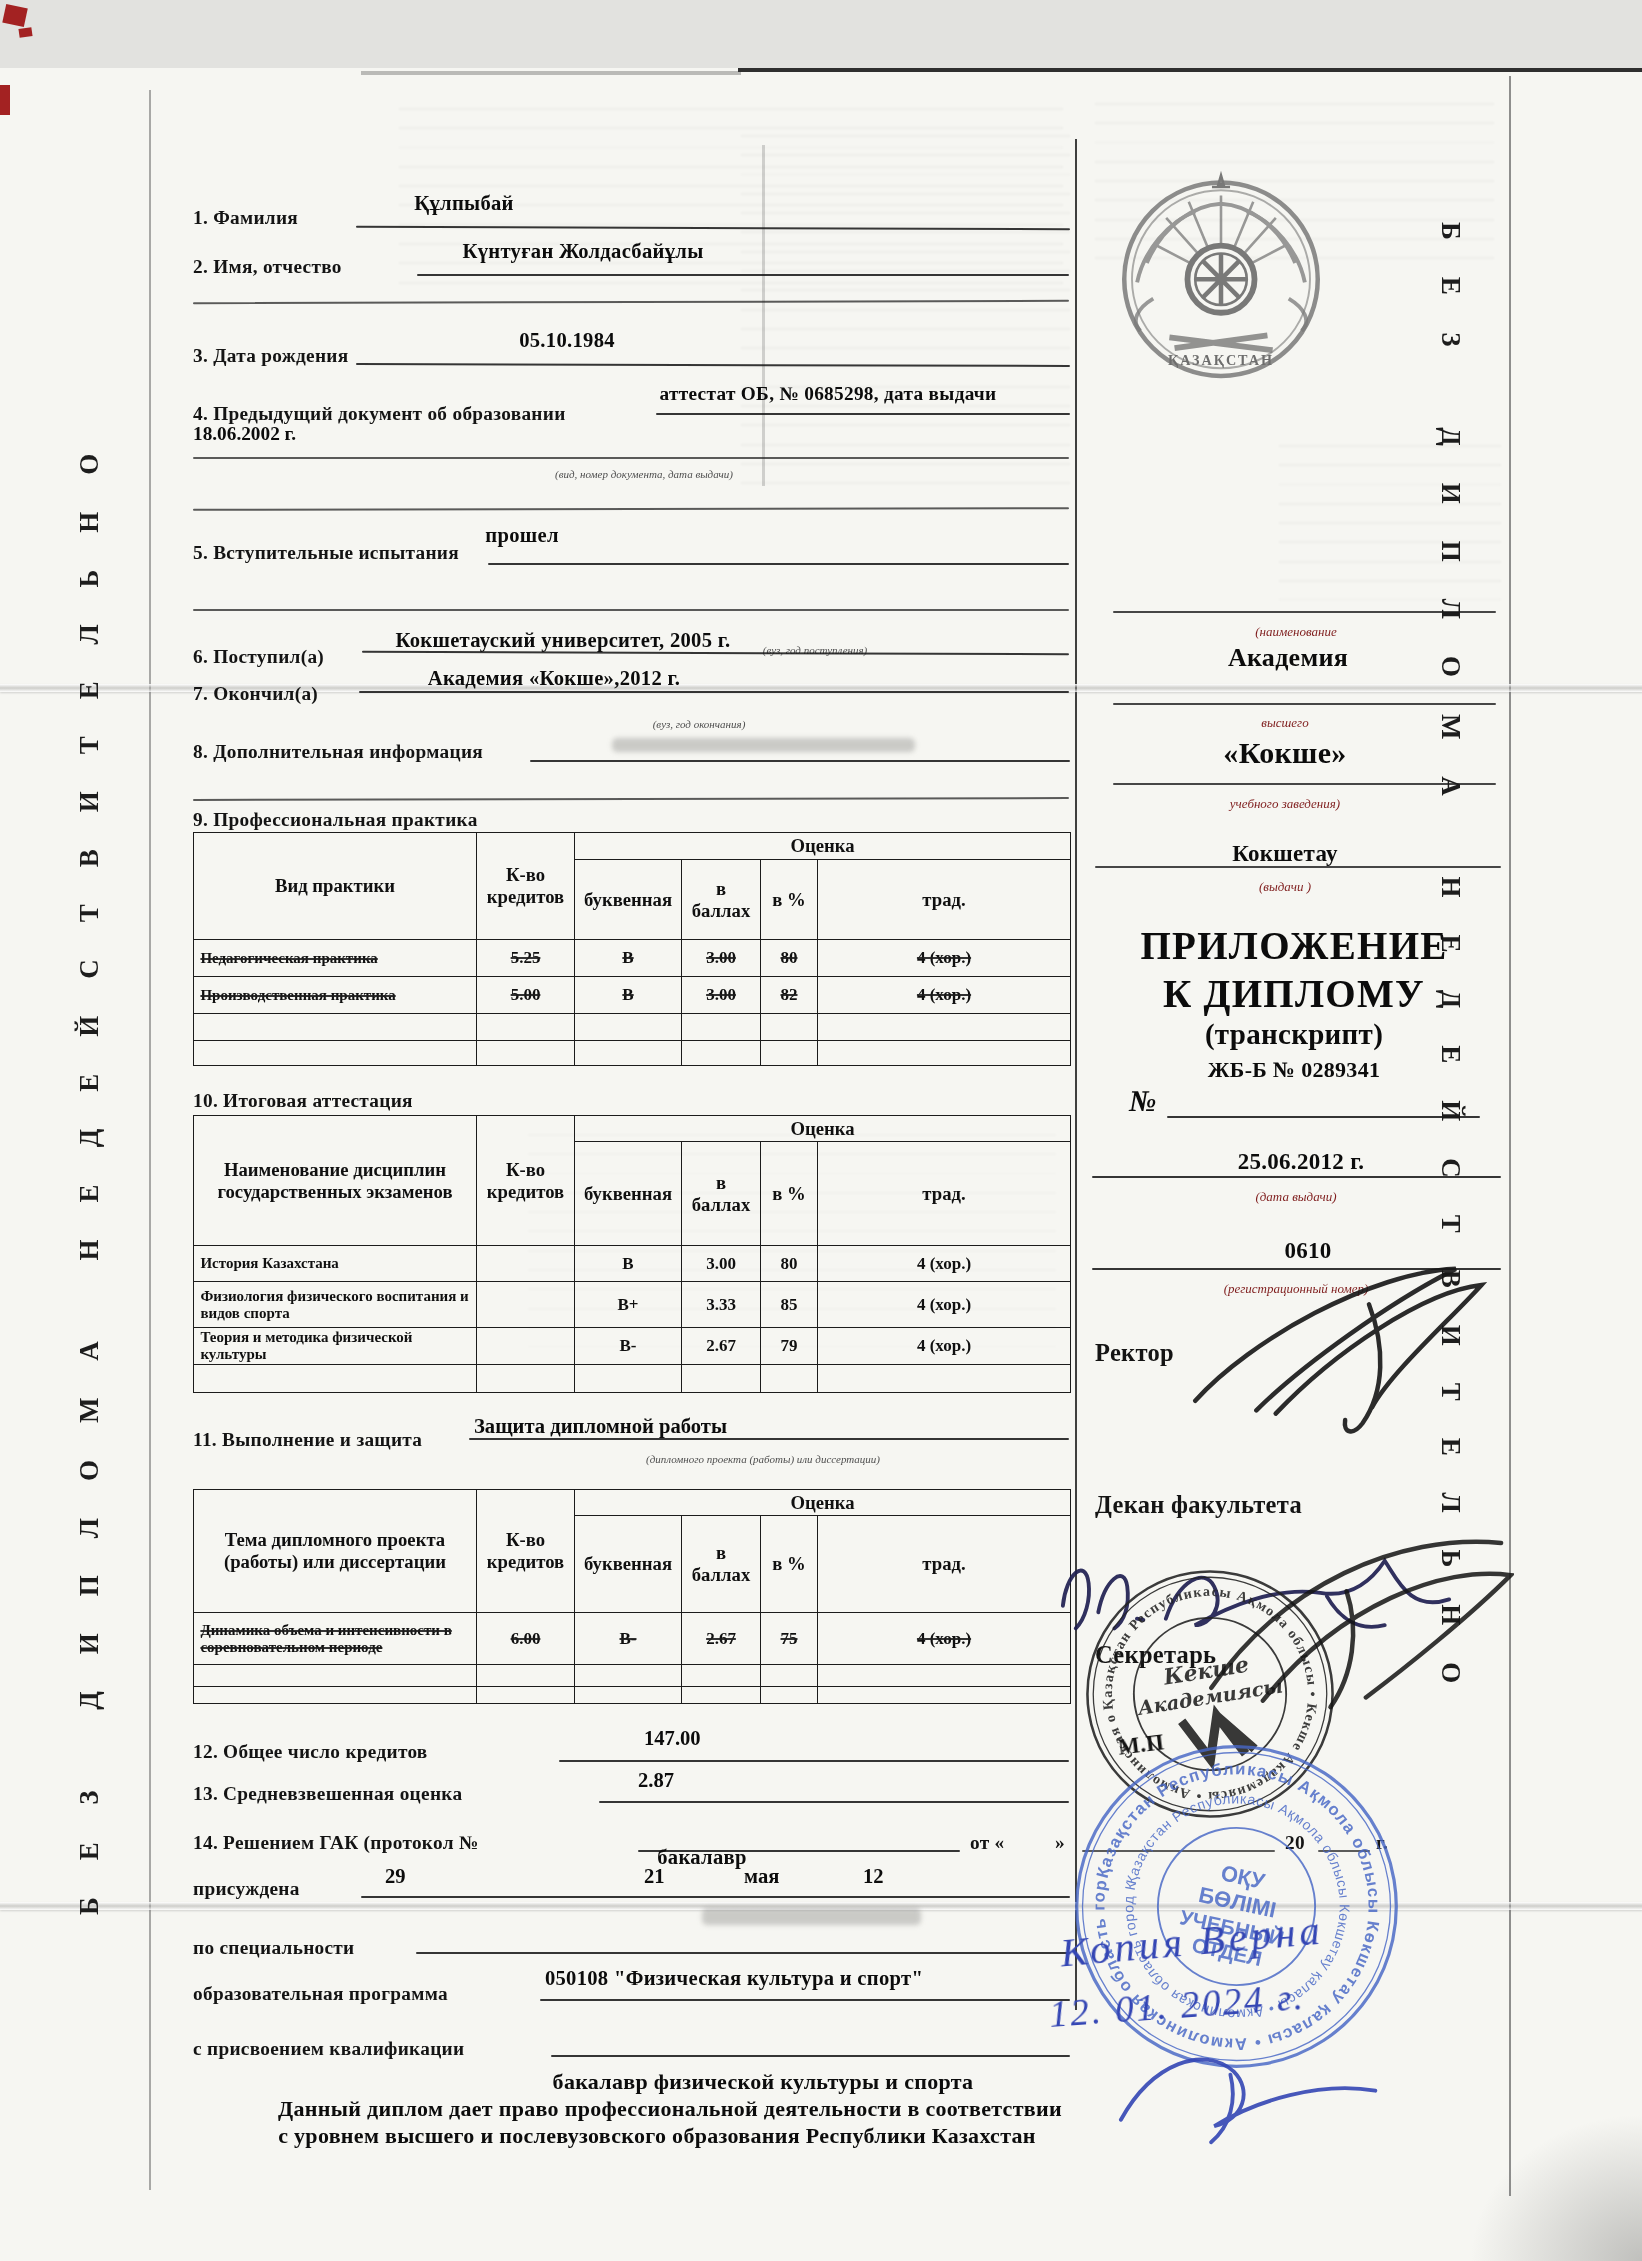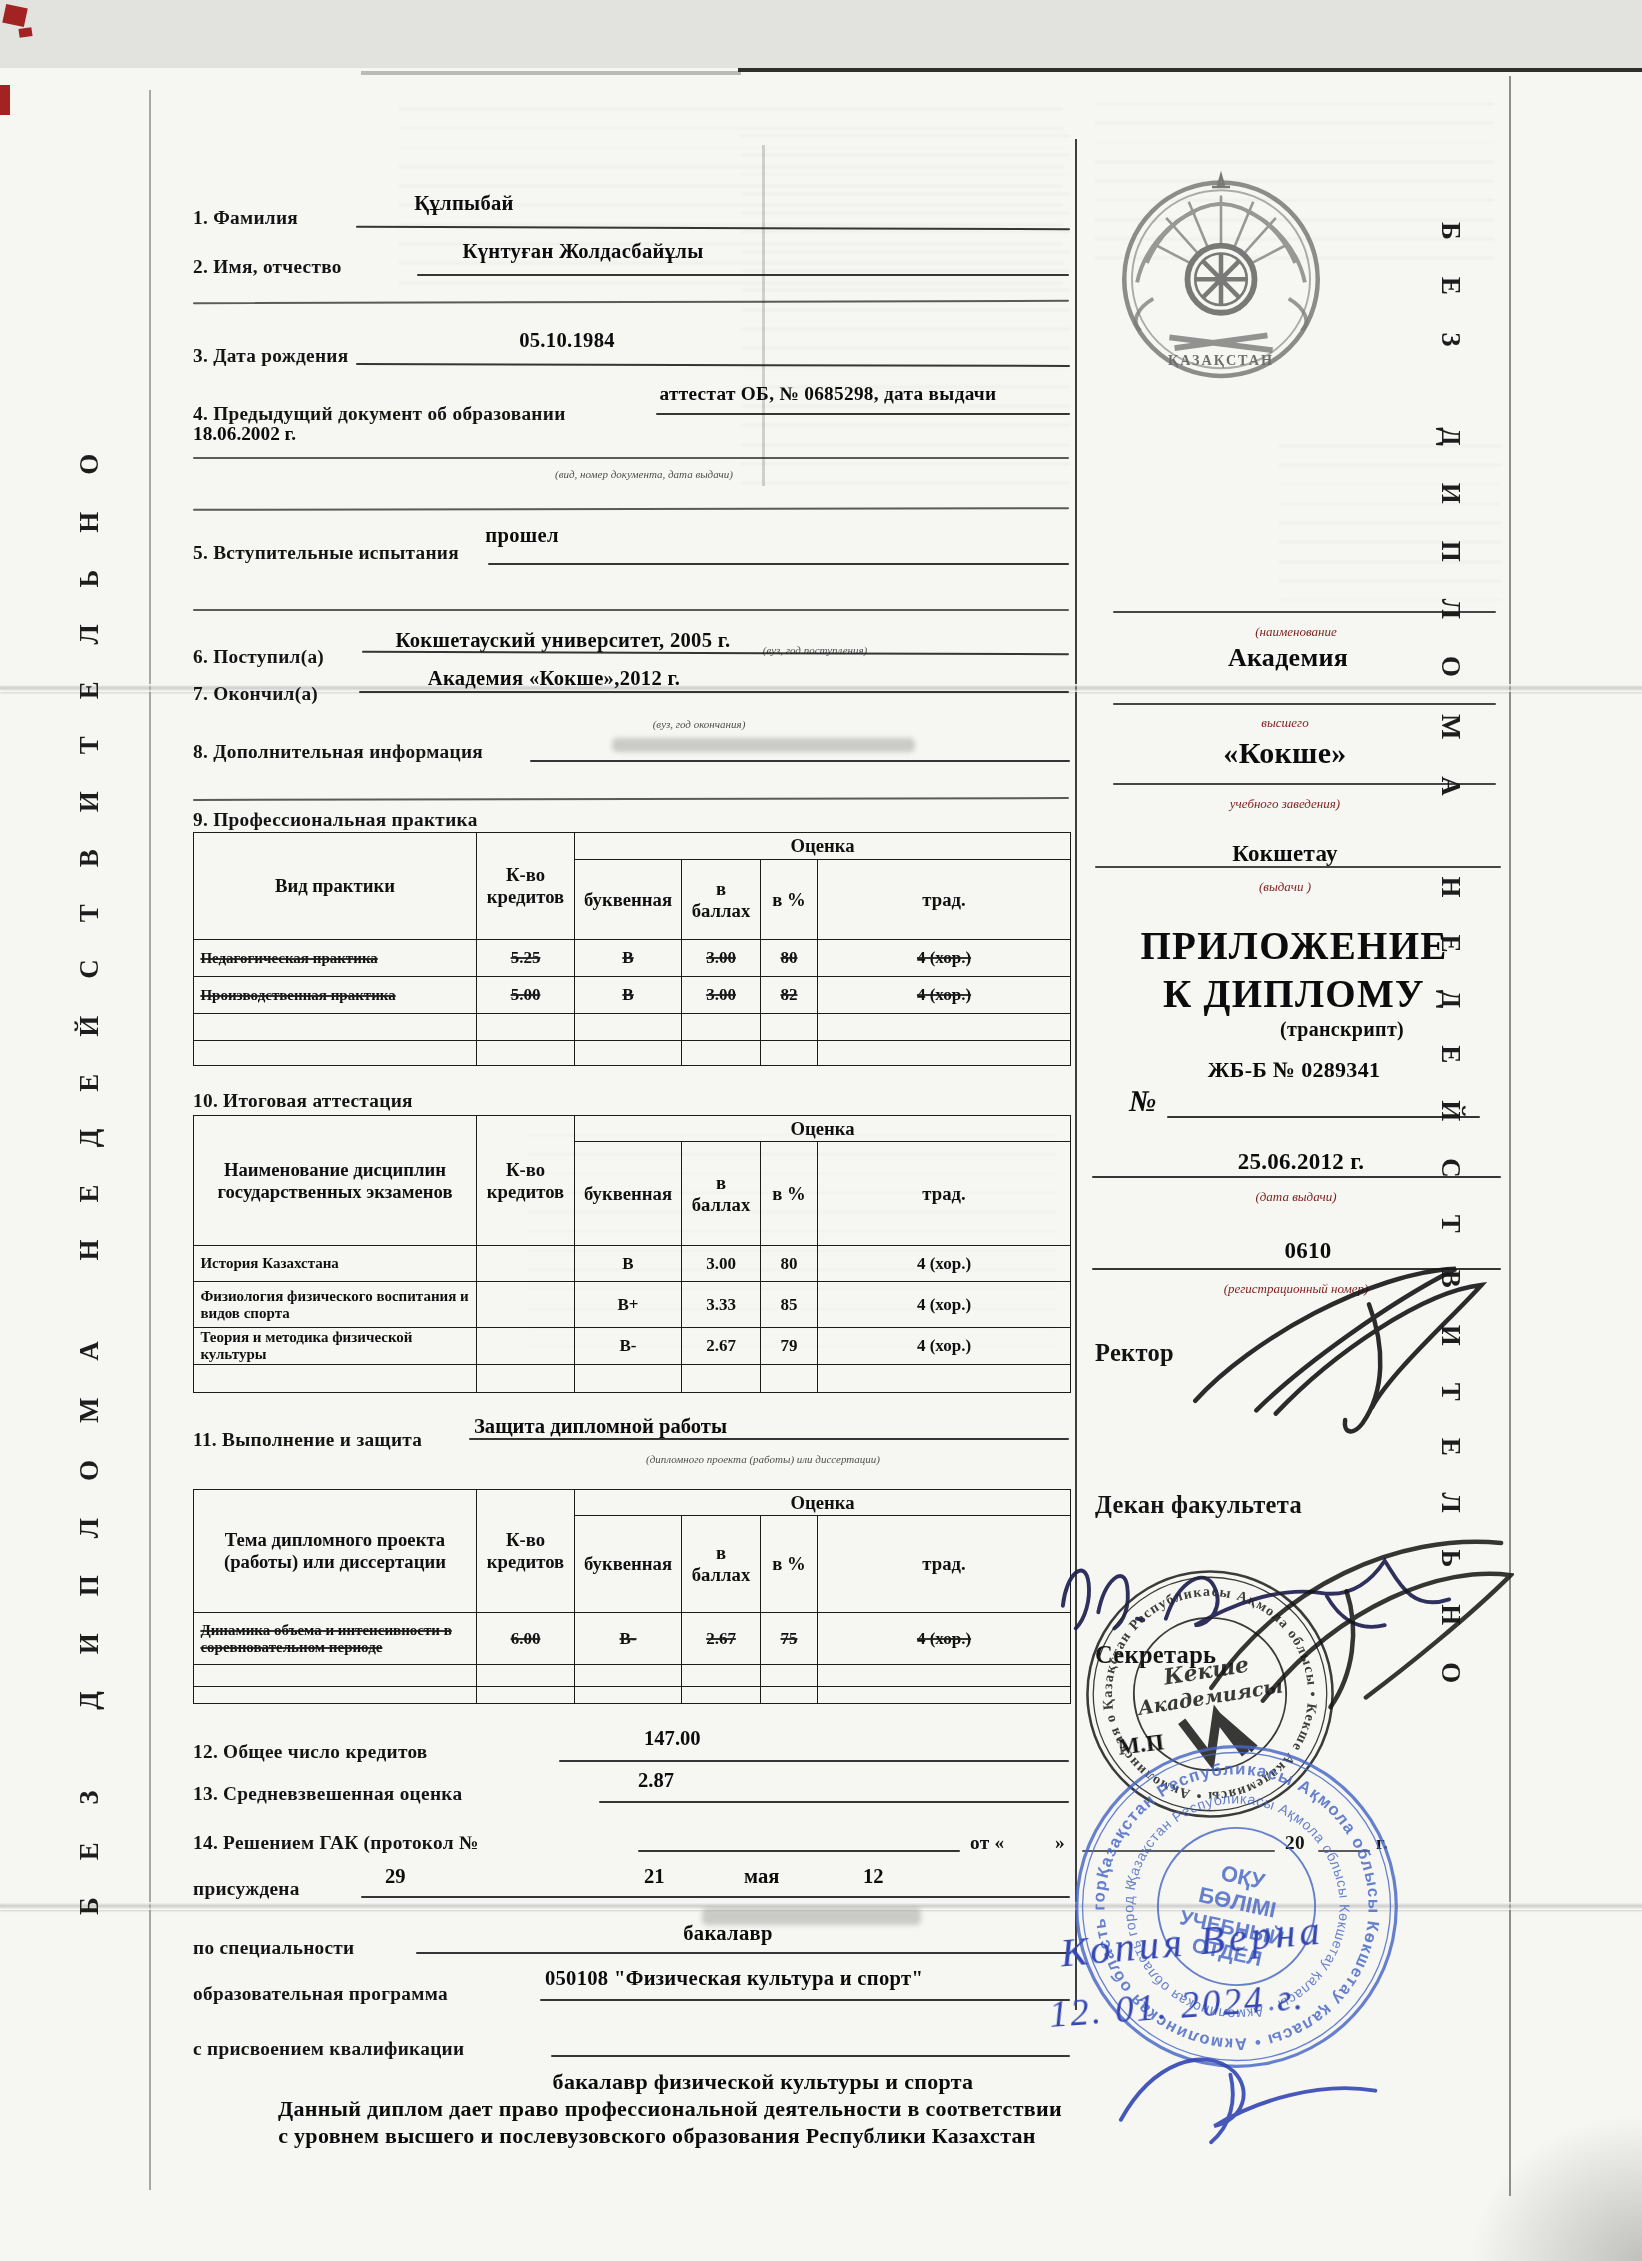--- a/index.html
+++ b/index.html
@@ -290,21 +290,21 @@
   <div class="abs lbl" style="left:1376px;top:1832px;">г.</div>
 
   <div class="abs vall" style="left:385px;top:1865px;">29</div>
   <div class="abs vall" style="left:644px;top:1865px;">21</div>
   <div class="abs vall" style="left:744px;top:1865px;">мая</div>
   <div class="abs vall" style="left:863px;top:1865px;">12</div>
   <div class="abs lbl" style="left:193px;top:1878px;">присуждена</div>
   <div class="abs ln" style="left:361px;top:1896px;width:709px;"></div>
   <div class="smudge" style="left:702px;top:1908px;width:219px;height:17px;"></div>
 
-  <div class="abs val" style="left:702px;top:1922px;margin-left:26px;">бакалавр</div>
+  <div class="abs val" style="left:702px;top:1846px;">бакалавр</div>
   <div class="abs lbl" style="left:193px;top:1937px;">по специальности</div>
   <div class="abs ln" style="left:416px;top:1952px;width:654px;"></div>
 
   <div class="abs val" style="left:734px;top:1967px;">050108 "Физическая культура и спорт"</div>
   <div class="abs lbl" style="left:193px;top:1983px;">образовательная программа</div>
   <div class="abs ln" style="left:540px;top:1999px;width:530px;"></div>
 
   <div class="abs lbl" style="left:193px;top:2038px;">с присвоением квалификации</div>
   <div class="abs ln" style="left:551px;top:2055px;width:519px;"></div>
 
@@ -338,21 +338,21 @@
   <div class="abs rcap" style="left:1285px;top:715px;">высшего</div>
   <div class="abs val" style="left:1285px;top:736px;font-size:30px;">«Кокше»</div>
   <div class="abs ln" style="left:1113px;top:783px;width:383px;opacity:.8;"></div>
   <div class="abs rcap" style="left:1285px;top:796px;">учебного заведения)</div>
   <div class="abs val" style="left:1285px;top:841px;font-size:23px;">Кокшетау</div>
   <div class="abs ln" style="left:1095px;top:866px;width:406px;opacity:.8;"></div>
   <div class="abs rcap" style="left:1285px;top:879px;">(выдачи )</div>
 
   <div class="abs val" style="left:1294px;top:923px;font-size:39px;letter-spacing:1.3px;">ПРИЛОЖЕНИЕ</div>
   <div class="abs val" style="left:1294px;top:971px;font-size:39px;letter-spacing:1.3px;">К ДИПЛОМУ</div>
-  <div class="abs val" style="left:1294px;top:1018px;font-size:20px;margin-left:48px;">(транскрипт)</div>
+  <div class="abs val" style="left:1294px;top:1018px;font-size:29px;">(транскрипт)</div>
   <div class="abs val" style="left:1294px;top:1057px;font-size:22px;">ЖБ-Б № 0289341</div>
   <div class="abs vall" style="left:1129px;top:1084px;font-size:30px;font-style:italic;">№</div>
   <div class="abs ln" style="left:1167px;top:1116px;width:313px;"></div>
 
   <div class="abs val" style="left:1301px;top:1149px;font-size:23px;">25.06.2012 г.</div>
   <div class="abs ln" style="left:1092px;top:1176px;width:409px;"></div>
   <div class="abs rcap" style="left:1296px;top:1189px;">(дата выдачи)</div>
 
   <div class="abs val" style="left:1308px;top:1238px;font-size:23px;">0610</div>
   <div class="abs ln" style="left:1092px;top:1268px;width:409px;"></div>

